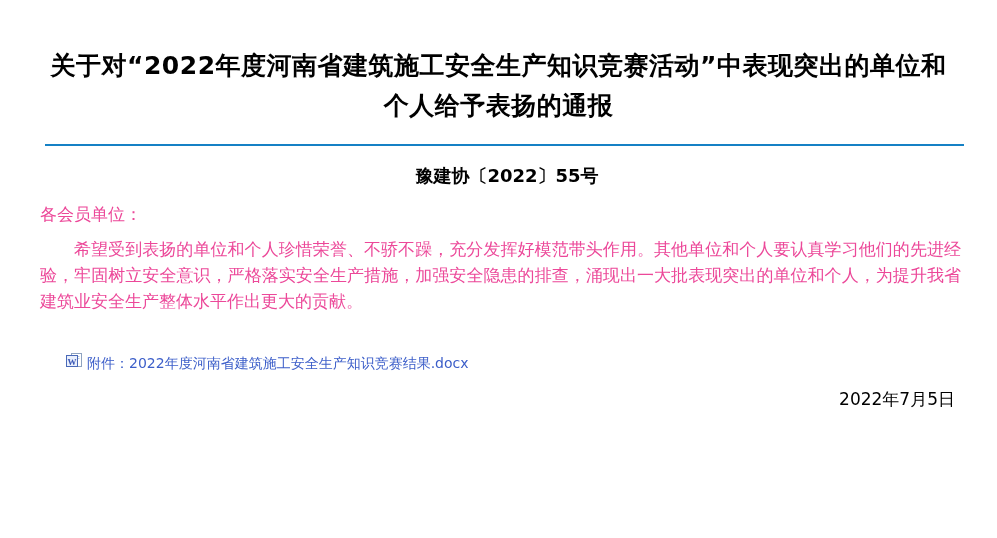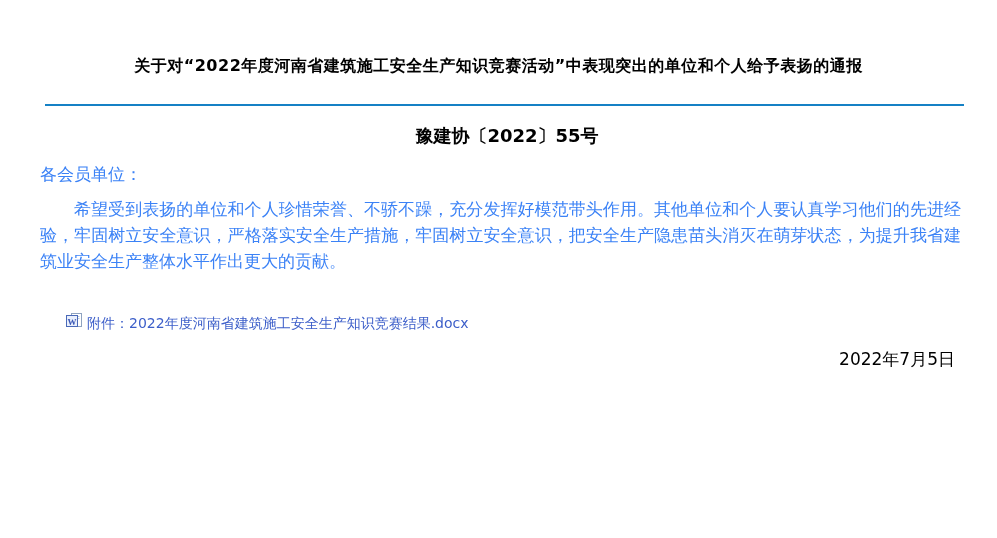--- a/index.html
+++ b/index.html
@@ -16,21 +16,21 @@
   }
   .page {
     position: relative;
     width: 997px;
     height: 538px;
     background: #ffffff;
   }
   .notice-title {
     margin: 46px 40px 0 40px;
     text-align: center;
-    font-size: 16px;
+    font-size: 25px;
     font-weight: bold;
     line-height: 40px;
     color: #000000;
     letter-spacing: 0.5px;
   }
   .title-divider {
     height: 0;
     border-top: 2px solid var(--divider, #1581c5);
     margin: 18px 33px 0 45px;
   }
@@ -50,21 +50,21 @@
     font-size: 18px;
     font-weight: bold;
     line-height: 24px;
     color: #000000;
     padding-left: 17px;
   }
   .doc-body {
     margin: 13px 36px 0 40px;
     font-size: 17px;
     line-height: 26px;
-    color: #3b82f6;
+    color: #ec4899;
     text-align: justify;
   }
   .doc-body p {
     margin: 0;
   }
   .doc-body p.indent {
     text-indent: 2em;
   }
   .doc-body p + p.indent {
     margin-top: 9px;
@@ -101,21 +101,21 @@
 
   <h1 class="notice-title">关于对“2022年度河南省建筑施工安全生产知识竞赛活动”中表现突出的单位和个人给予表扬的通报</h1>
 
   <div class="title-divider"></div>
 
 
   <div class="doc-number">豫建协〔2022〕55号</div>
 
   <div class="doc-body">
     <p>各会员单位：</p>
-    <p class="indent">希望受到表扬的单位和个人珍惜荣誉、不骄不躁，充分发挥好模范带头作用。其他单位和个人要认真学习他们的先进经验，牢固树立安全意识，严格落实安全生产措施，牢固树立安全意识，把安全生产隐患苗头消灭在萌芽状态，为提升我省建筑业安全生产整体水平作出更大的贡献。</p>
+    <p class="indent">希望受到表扬的单位和个人珍惜荣誉、不骄不躁，充分发挥好模范带头作用。其他单位和个人要认真学习他们的先进经验，牢固树立安全意识，严格落实安全生产措施，加强安全隐患的排查，涌现出一大批表现突出的单位和个人，为提升我省建筑业安全生产整体水平作出更大的贡献。</p>
   </div>
 
   <div class="attachment-row">
     <span class="word-icon">
       <svg width="16" height="15" viewBox="0 0 16 15" aria-hidden="true">
         <rect x="5.5" y="0.5" width="10" height="13" fill="#ffffff" stroke="#8fa3c0"></rect>
         <line x1="7.5" y1="3.5" x2="13.5" y2="3.5" stroke="#b9c6da" stroke-width="1"></line>
         <line x1="7.5" y1="5.5" x2="13.5" y2="5.5" stroke="#b9c6da" stroke-width="1"></line>
         <rect x="0.5" y="2.5" width="11" height="11" fill="#e9effc" stroke="#4a69b8"></rect>
         <text x="6" y="11.5" font-size="9" font-weight="bold" fill="#3a57b5" text-anchor="middle" font-family="'Liberation Serif', serif">W</text>

